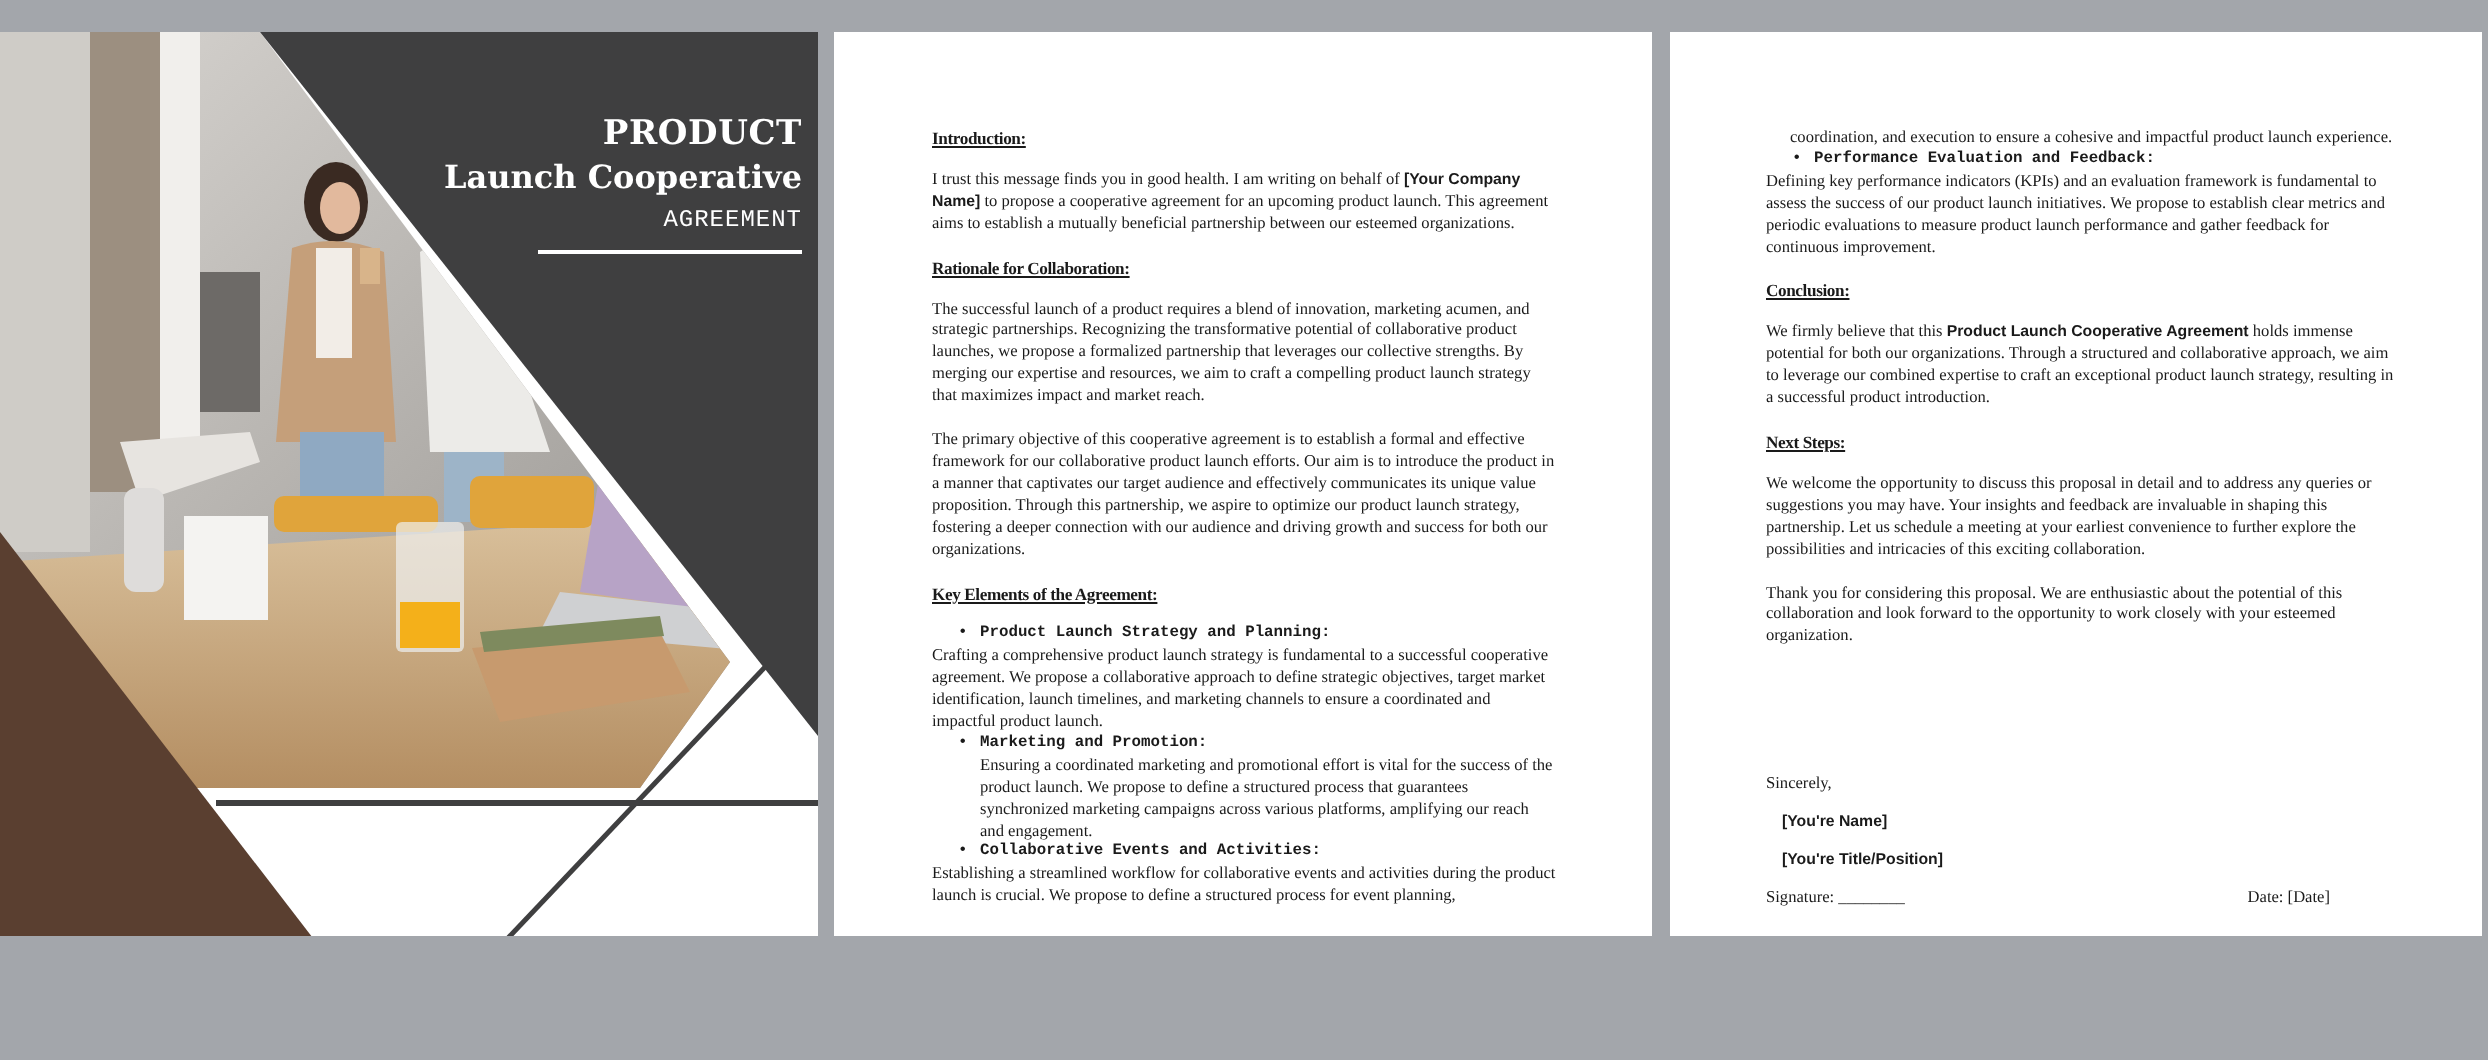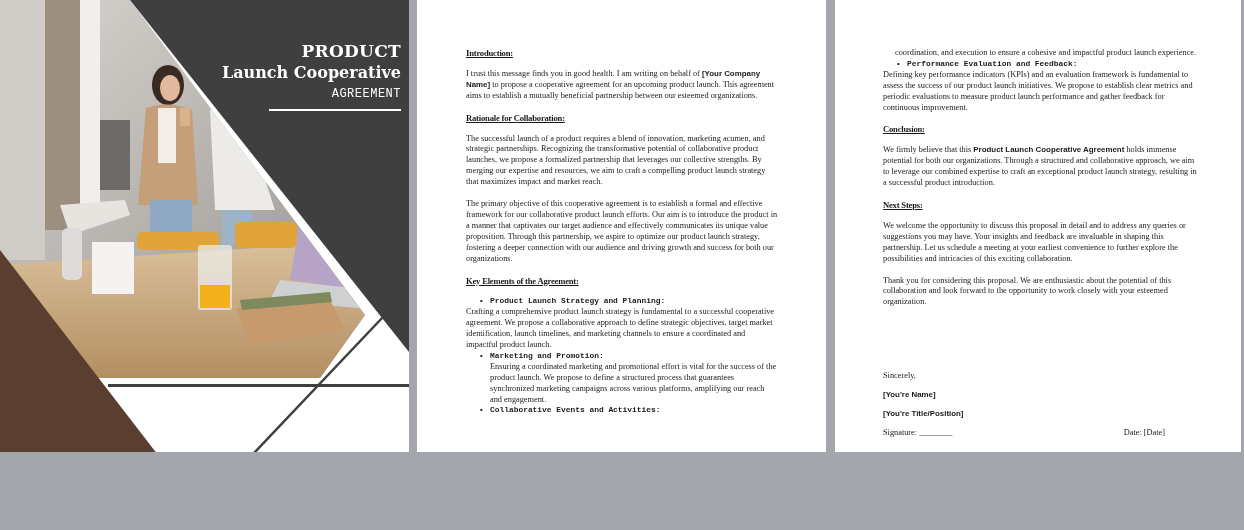--- a/index.html
+++ b/index.html
@@ -3,21 +3,21 @@
 <meta charset="utf-8">
 <style>
   html, body { margin:0; padding:0; }
   body {
     width:1244px; height:530px; overflow:hidden;
     background:#a3a6ab;
     position:relative;
     font-family:"Liberation Serif", serif;
   }
   .page {
-    position:absolute; top:0; background:#ffffff; overflow:hidden;
+    position:absolute; top:16px; background:#ffffff; overflow:hidden;
     height:452px;
   }
   #cover { left:0; width:409px; }
   #page2 { left:417px; width:409px; }
   #page3 { left:835px; width:406px; }
 
   
   .cover-svg { position:absolute; left:0; top:0; width:409px; height:529px; }
   .title-block {
     position:absolute; right:8px; top:40px; text-align:right; color:#ffffff;
@@ -41,21 +41,21 @@
   .p { margin:0 0 11px 0; }
   .b { font-weight:bold; font-family:"Liberation Sans", sans-serif; font-size:7.9px; }
   .bullet-title {
     font-family:Liberation Mono, monospace; font-weight:bold; font-size:7.9px;
     padding-left:12px; position:relative; margin:0;
   }
   .bullet-title::before { content:"\2022"; position:absolute; left:1px; top:0; }
   .bt-wrap { padding-left:12px; }
   .bp { margin:0; }
   .sig-line { margin:0 0 8px 0; }
-  .sig-bold { font-family:"Liberation Sans", sans-serif; font-weight:bold; font-size:7.9px; margin:0 0 8px 0; }
+  .sig-bold { font-family:"Liberation Sans", sans-serif; font-weight:bold; font-size:7.9px; margin:0 0 8px 8px; }
   .sig-row { display:flex; justify-content:space-between; width:282px;gap:23px; }
 </style>
 </head>
 <body>
 
 <div class="page" id="cover">
   <svg class="cover-svg" viewBox="0 0 409 529">
     <defs>
       <linearGradient id="wall" x1="0" y1="0" x2="1" y2="1">
         <stop offset="0" stop-color="#d9d6d2"></stop>
@@ -142,20 +142,21 @@
     <div class="h">Key Elements of the Agreement:</div>
 
     <div class="bt-wrap">
       <p class="bullet-title">Product Launch Strategy and Planning:</p>
       <p class="bp" style="margin-left:-12px">Crafting a comprehensive product launch strategy is fundamental to a successful cooperative agreement. We propose a collaborative approach to define strategic objectives, target market identification, launch timelines, and marketing channels to ensure a coordinated and impactful product launch.</p>
 
       <p class="bullet-title">Marketing and Promotion:</p>
       <p class="bp" style="padding-left:12px">Ensuring a coordinated marketing and promotional effort is vital for the success of the product launch. We propose to define a structured process that guarantees synchronized marketing campaigns across various platforms, amplifying our reach and engagement.</p>
 
       <p class="bullet-title">Collaborative Events and Activities:</p>
+      <p class="bp" style="margin-left:-12px">Establishing a streamlined workflow for collaborative events and activities during the product launch is crucial. We propose to define a structured process for event planning,</p>
     </div>
   </div>
 </div>
 
 <div class="page" id="page3">
   <div class="doc">
     <div class="bt-wrap">
       <p class="bp">coordination, and execution to ensure a cohesive and impactful product launch experience.</p>
       <p class="bullet-title">Performance Evaluation and Feedback:</p>
       <p class="bp" style="margin-left:-12px; margin-bottom:11px">Defining key performance indicators (KPIs) and an evaluation framework is fundamental to assess the success of our product launch initiatives. We propose to establish clear metrics and periodic evaluations to measure product launch performance and gather feedback for continuous improvement.</p>

